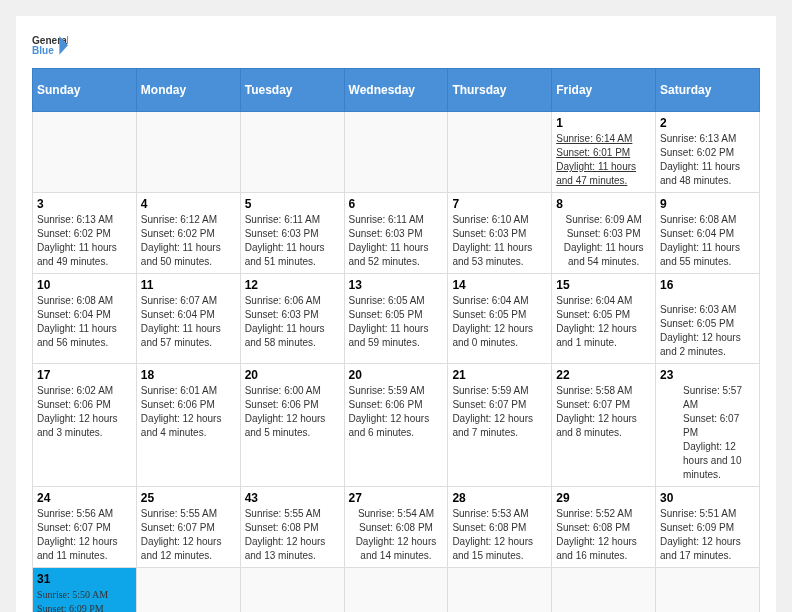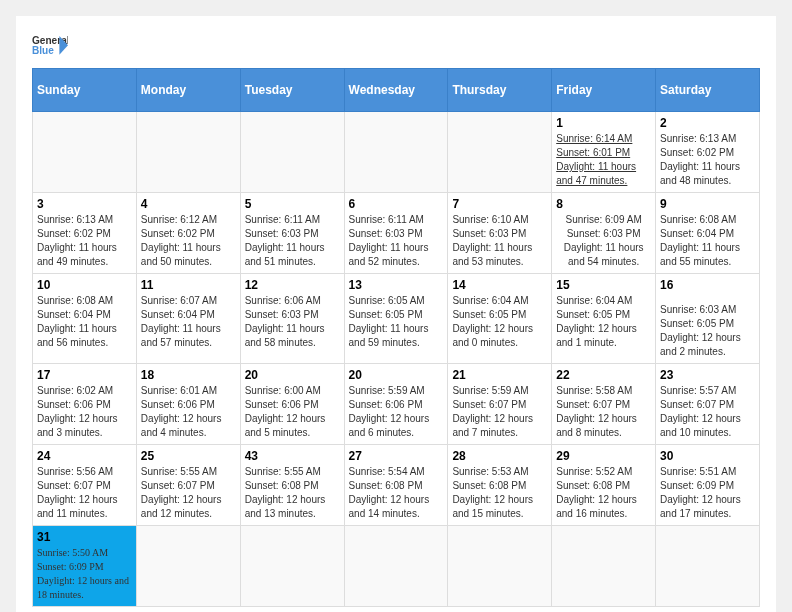--- a/index.html
+++ b/index.html
@@ -262,21 +262,21 @@
 Daylight: 12 hours and 7 minutes.</div>
           </td>
           <td>
             <span class="day-num">22</span>
             <div class="day-info" style="white-space: pre-line;">Sunrise: 5:58 AM
 Sunset: 6:07 PM
 Daylight: 12 hours and 8 minutes.</div>
           </td>
           <td>
             <span class="day-num">23</span>
-            <div class="day-info" style="white-space: pre-line;">Sunrise: 5:57 AM
+            <div class="day-info" style="white-space: pre-line; margin-left: 23px;">Sunrise: 5:57 AM
 Sunset: 6:07 PM
 Daylight: 12 hours and 10 minutes.</div>
           </td>
         </tr>
         <tr>
           <td>
             <span class="day-num">24</span>
             <div class="day-info" style="white-space: pre-line;">Sunrise: 5:56 AM
 Sunset: 6:07 PM
 Daylight: 12 hours and 11 minutes.</div>
@@ -288,21 +288,21 @@
 Daylight: 12 hours and 12 minutes.</div>
           </td>
           <td>
             <span class="day-num">43</span>
             <div class="day-info" style="white-space: pre-line;">Sunrise: 5:55 AM
 Sunset: 6:08 PM
 Daylight: 12 hours and 13 minutes.</div>
           </td>
           <td>
             <span class="day-num">27</span>
-            <div class="day-info" style="white-space: pre-line;">Sunrise: 5:54 AM
+            <div class="day-info" style="white-space: pre-line; text-align: center;">Sunrise: 5:54 AM
 Sunset: 6:08 PM
 Daylight: 12 hours and 14 minutes.</div>
           </td>
           <td>
             <span class="day-num">28</span>
             <div class="day-info" style="white-space: pre-line;">Sunrise: 5:53 AM
 Sunset: 6:08 PM
 Daylight: 12 hours and 15 minutes.</div>
           </td>
           <td>

